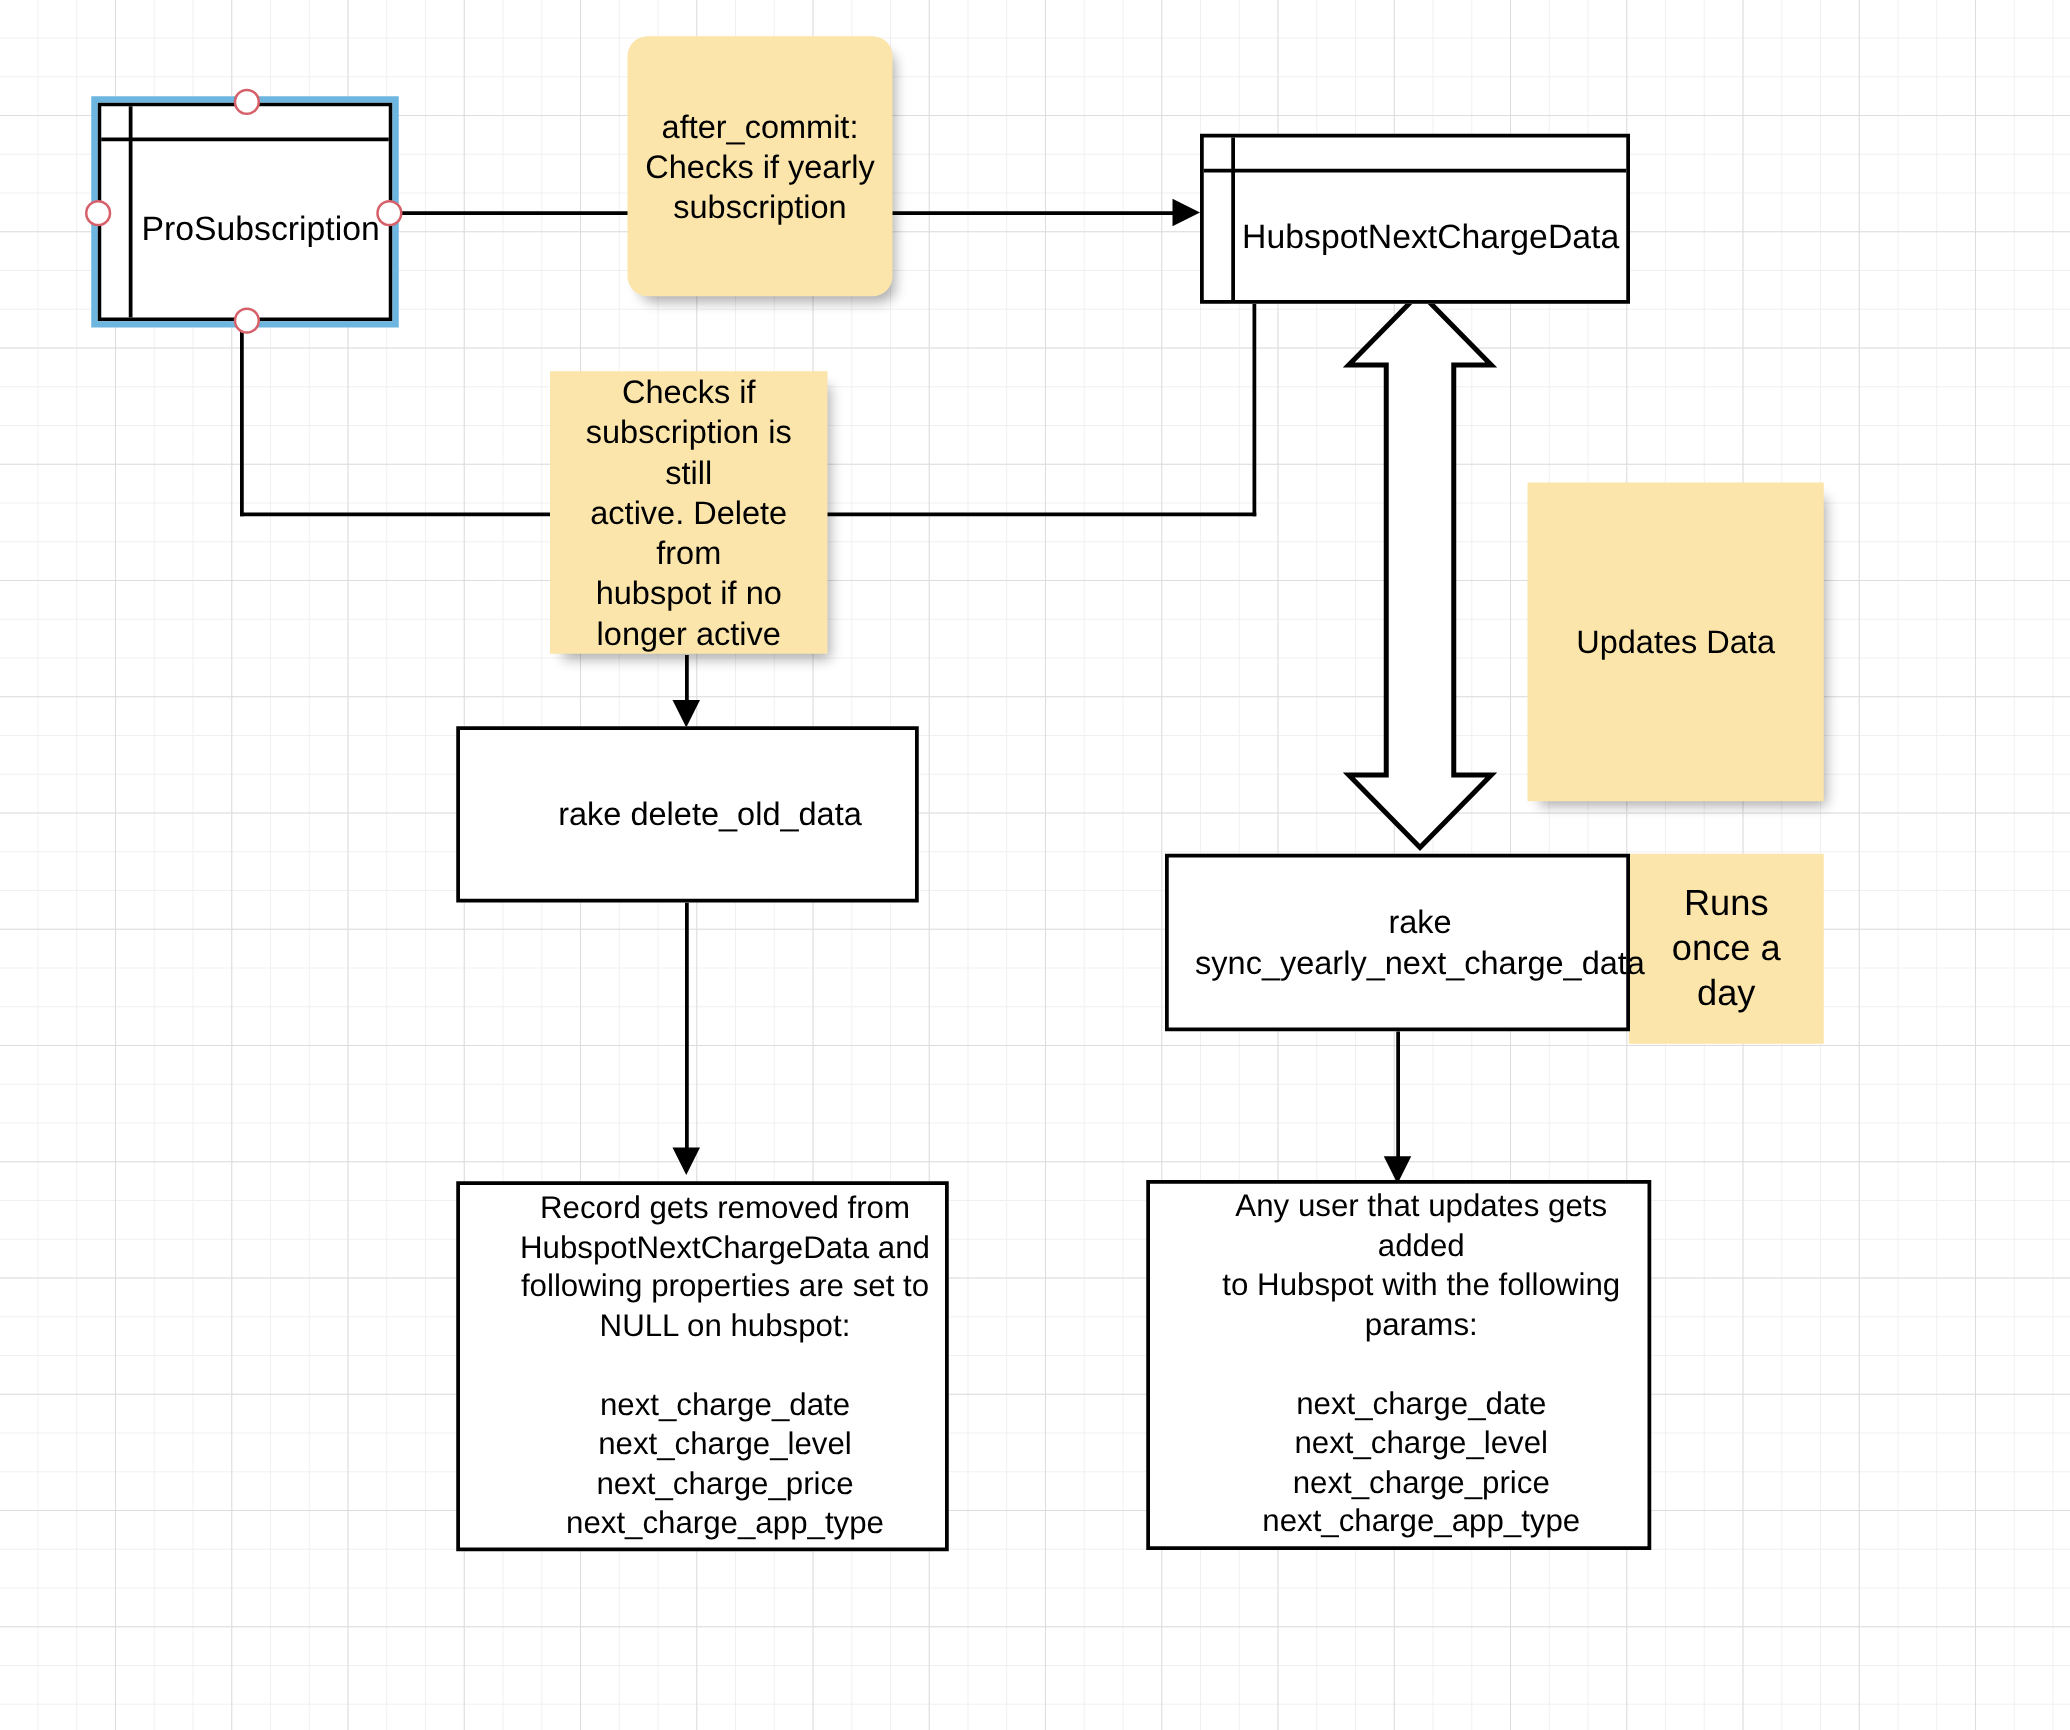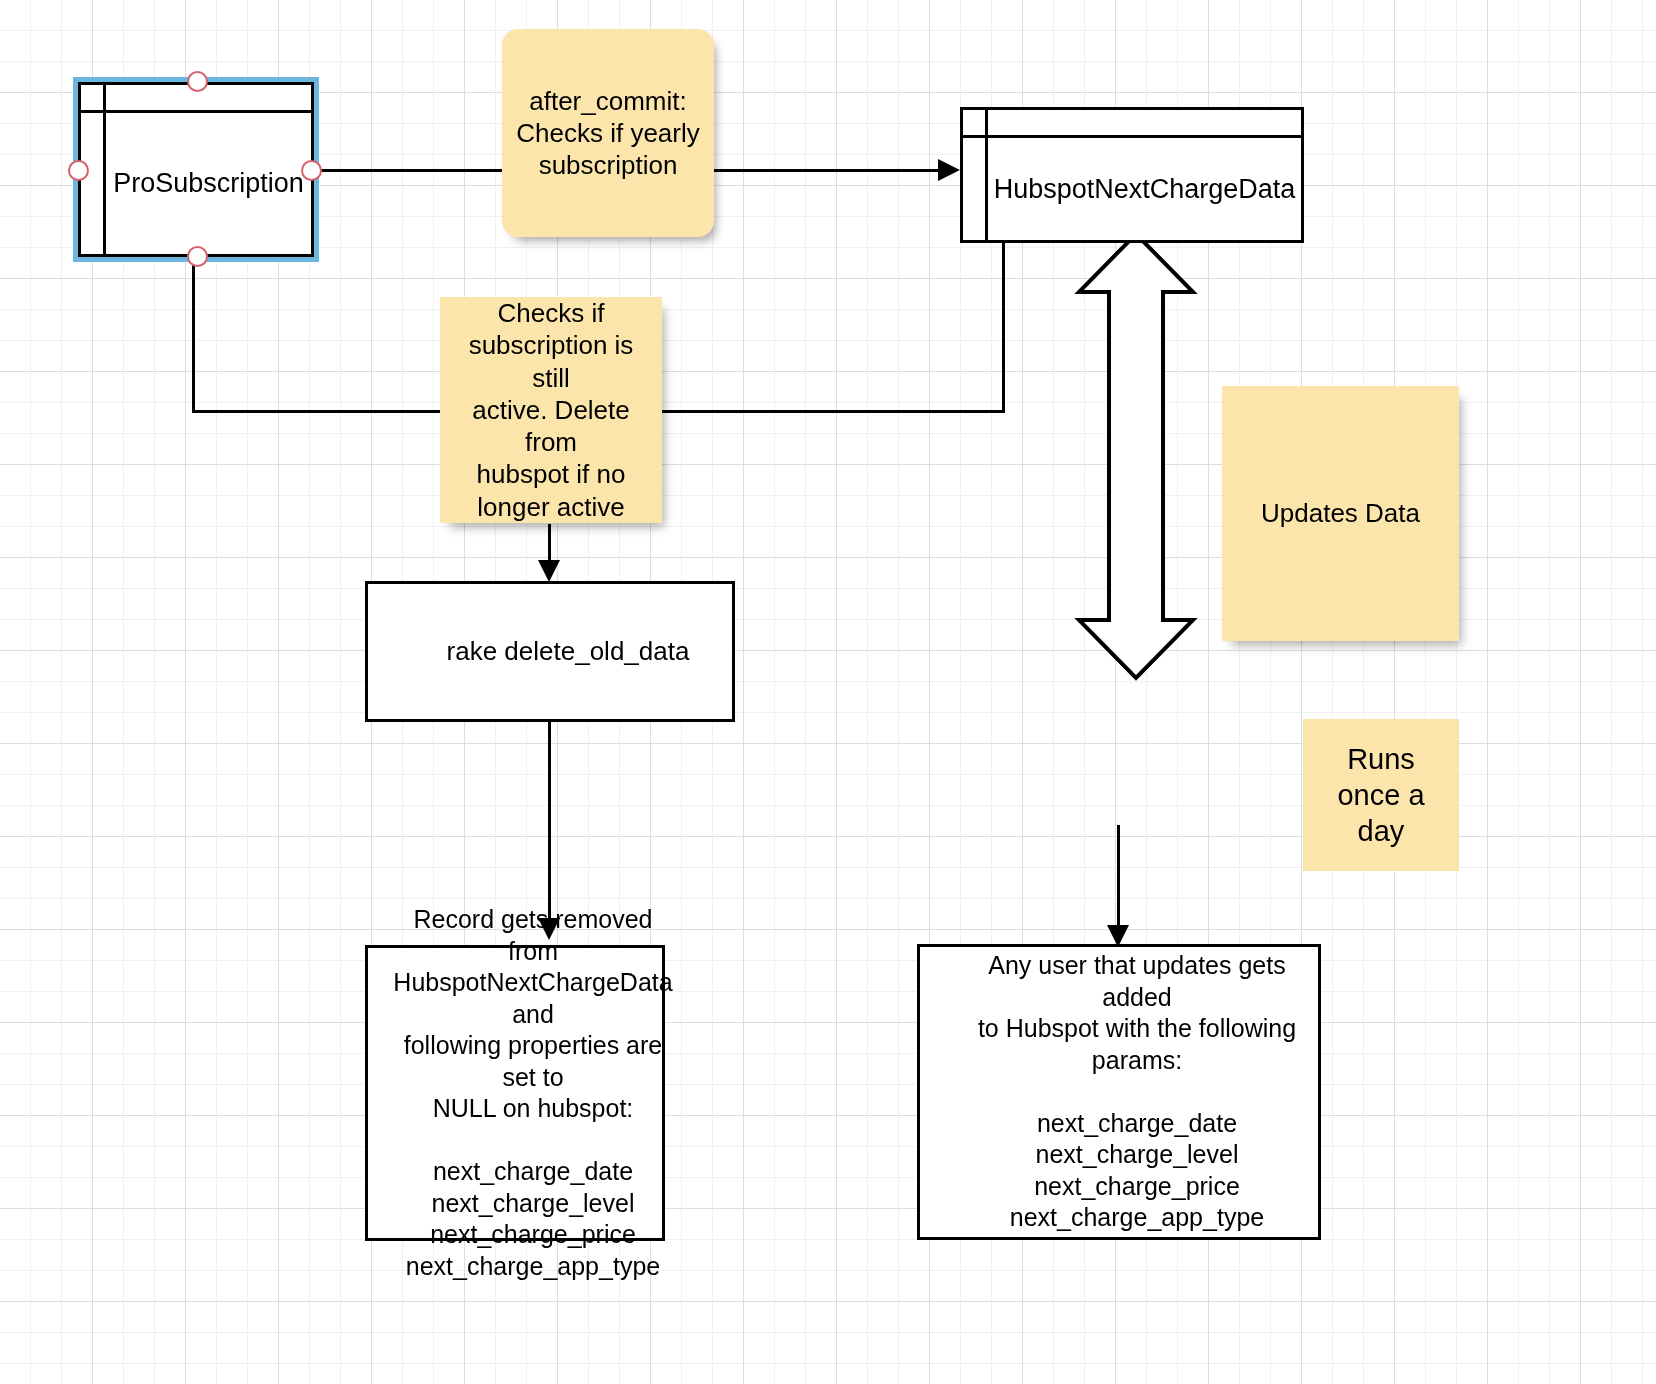--- a/index.html
+++ b/index.html
@@ -195,28 +195,30 @@
 subscription</div>
 
   <div class="sticky" style="left:440px; top:297px; width:222px; height:226px; z-index:8;">Checks if
 subscription is still
 active. Delete from
 hubspot if no
 longer active</div>
 
   <div class="sticky" style="left:1222px; top:338px; width:237px; height:255px; z-index:8;margin-top:48px;">Updates Data</div>
 
-  <div class="sticky noshadow" style="left:1303px; top:683px; width:156px; height:152px; z-index:5; font-size:29px; line-height:1.25;margin-top:36px;">Runs
+  <div class="sticky noshadow" style="left:1303px; top:683px; width:156px; height:152px; z-index:5; font-size:29px; line-height:1.25;">Runs
 once a
 day</div>
 
   <div class="node" style="left:365px; top:581px; width:370px; height:141px;">rake delete_old_data</div>
 
-
-  <div class="node" style="left:365px; top:945px; width:300px; height:296px; font-size:25px; line-height:1.26;">Record gets removed from
+  <div class="node" style="left:932px; top:683px; width:372px; height:142px;">rake
+sync_yearly_next_charge_data</div>
+
+  <div class="node" style="left:365px; top:945px; width:394px; height:296px; font-size:25px; line-height:1.26;">Record gets removed from
 HubspotNextChargeData and
 following properties are set to
 NULL on hubspot:
 
 next_charge_date
 next_charge_level
 next_charge_price
 next_charge_app_type</div>
 
   <div class="node" style="left:917px; top:944px; width:404px; height:296px; font-size:25px; line-height:1.26;">Any user that updates gets added

